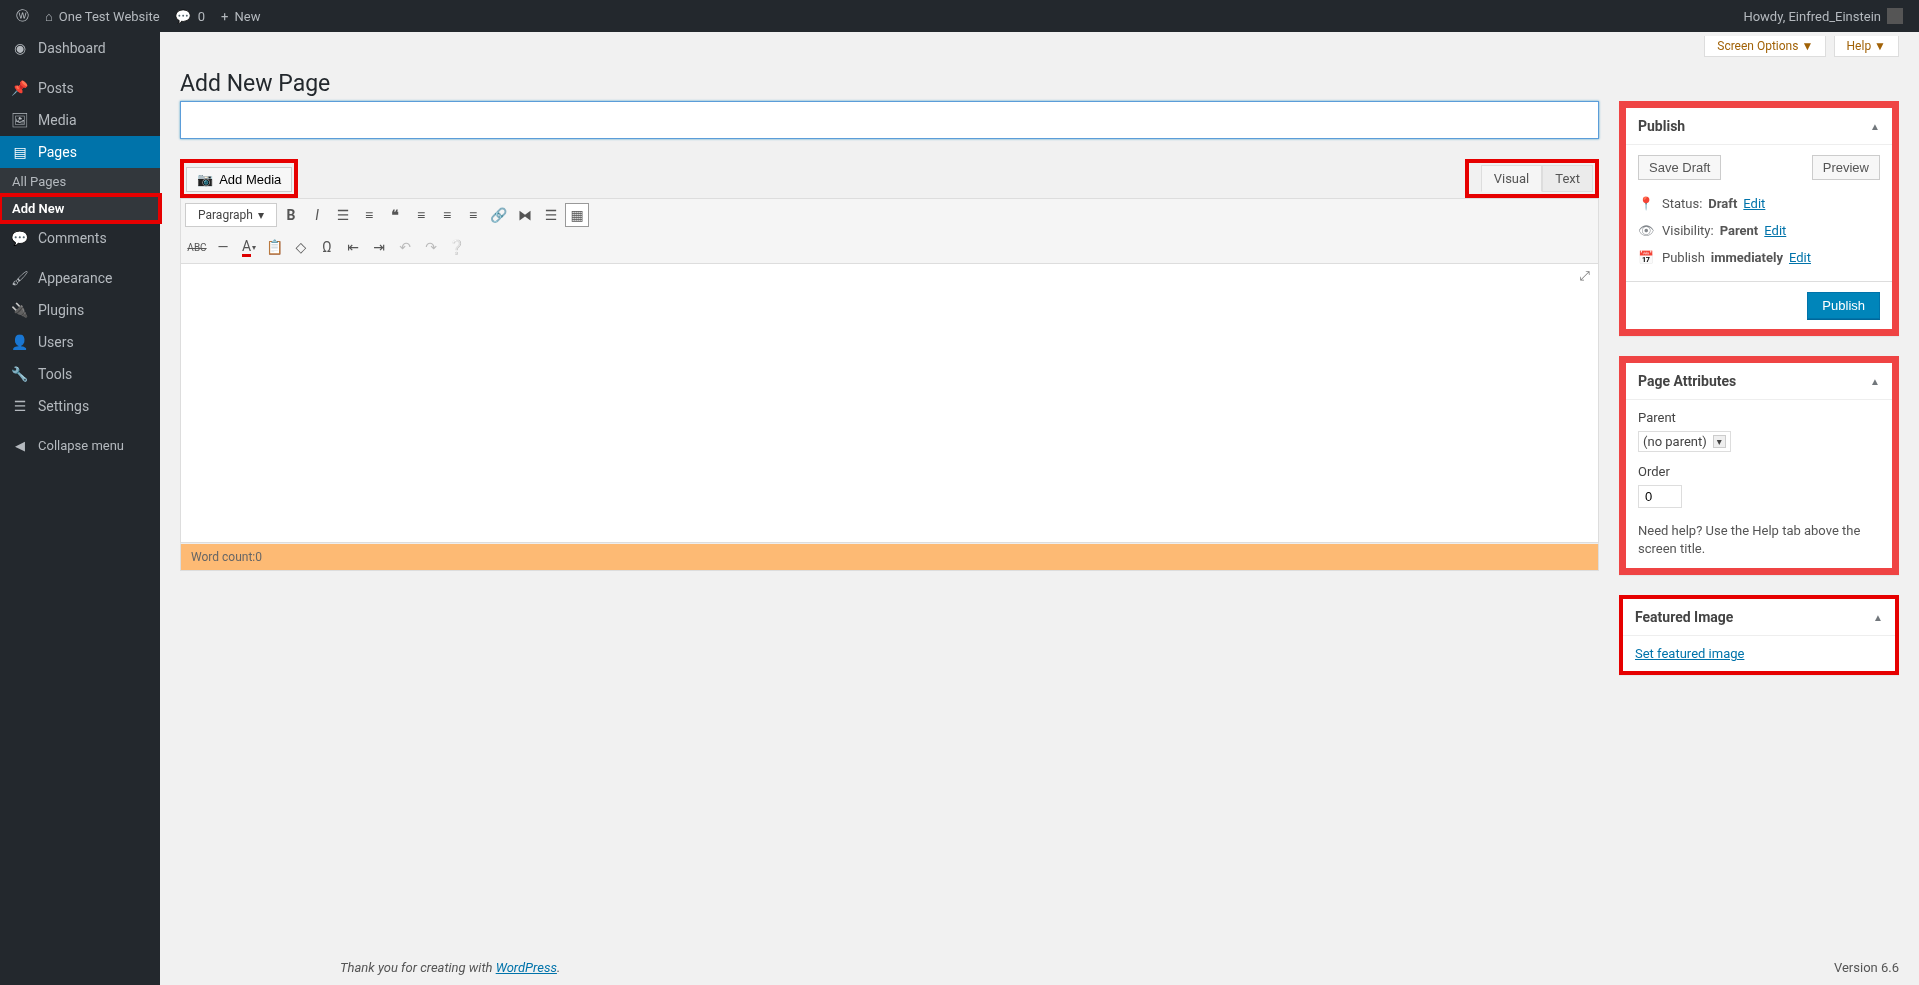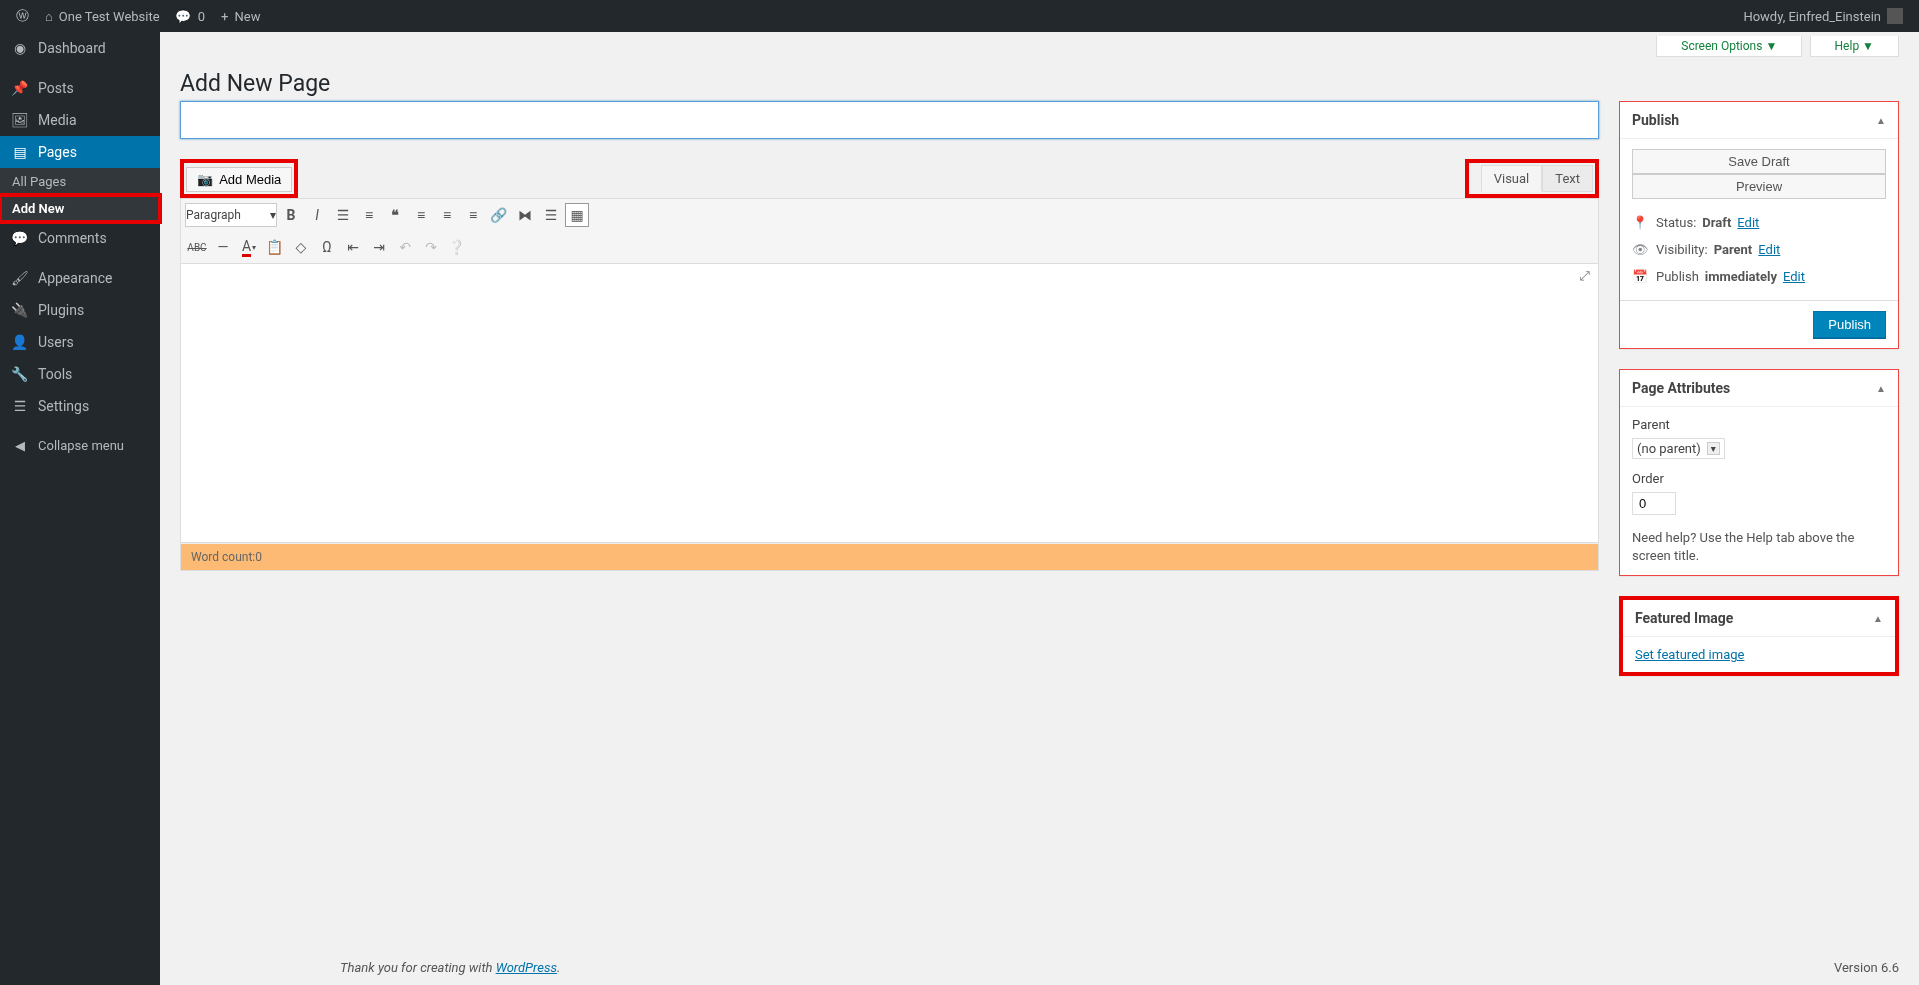--- a/index.html
+++ b/index.html
@@ -19,56 +19,56 @@
 .sidebar .menu-item.active::after { content: ''; position: absolute; right: -8px; top: 50%; transform: translateY(-50%); border: 8px solid transparent; border-right-color: #f1f1f1; }
 .sidebar .submenu { background: #32373c; }
 .sidebar .submenu .sub-item { padding: 6px 12px; color: #b4b9be; cursor: pointer; font-size: 13px; }
 .sidebar .submenu .sub-item.active { color: #fff; font-weight: 600; }
 .sidebar .collapse { padding: 8px 10px; color: #b4b9be; cursor: pointer; display: flex; gap: 8px; align-items: center; }
 .icon { width: 20px; display: inline-flex; justify-content: center; }
 
 
 .main { position: absolute; top: 32px; left: 160px; right: 0; bottom: 0; overflow: auto; padding: 0 20px 40px; }
 .screen-meta { text-align: right; padding: 4px 0; }
-.screen-meta .tab { display: inline-block; background: #fff; border: 1px solid #ddd; border-top: 0; padding: 3px 24px; font-size: 12px; color: #15803d; cursor: pointer; margin-left: 4px; }
+.screen-meta .tab { display: inline-block; background: #fff; border: 1px solid #ddd; border-top: 0; padding: 3px 12px; font-size: 12px; color: #a16207; cursor: pointer; margin-left: 4px; }
 .page-title { font-size: 23px; font-weight: 400; padding: 9px 0 4px 0; color: #23282d; }
 
 .body-content { display: flex; gap: 20px; }
 .main-col { flex: 1; min-width: 0; }
 .side-col { width: 280px; flex-shrink: 0; }
 
 .title-input { width: 100%; padding: 3px 8px; font-size: 1.7em; height: 38px; border: 1px solid #ddd; background: #fff; outline: 0; box-shadow: 0 0 2px rgba(30,140,190,.8); border-color: #5b9dd9; }
 
 .media-row { margin-top: 20px; display: flex; align-items: center; justify-content: space-between; }
 .add-media-btn { background: #f7f7f7; border: 1px solid #ccc; padding: 4px 10px; font-size: 13px; cursor: pointer; display: inline-flex; gap: 6px; align-items: center; }
 .editor-tabs { display: flex; margin-left: 10px; }
 .editor-tab { border: 1px solid #ddd; background: #ebebeb; padding: 5px 12px; font-size: 13px; cursor: pointer; color: #555; }
 .editor-tab.active { background: #f5f5f5; border-bottom-color: #f5f5f5; }
 
 .toolbar { background: #f5f5f5; border: 1px solid #ddd; border-bottom: 0; padding: 4px; display: flex; flex-wrap: wrap; gap: 2px; align-items: center; }
-.toolbar .format-select { width: 92px; height: 24px; border: 1px solid #ccc; background: #fff; font-size: 12px; padding: 0 0; cursor: pointer; display: inline-flex; align-items: center; justify-content: space-between; }
+.toolbar .format-select { width: 92px; height: 24px; border: 1px solid #ccc; background: #fff; font-size: 12px; padding: 0 12px; cursor: pointer; display: inline-flex; align-items: center; justify-content: space-between; }
 .toolbar .tbtn { width: 24px; height: 24px; border: 1px solid transparent; display: inline-flex; align-items: center; justify-content: center; cursor: pointer; color: #555; font-size: 14px; }
 .toolbar .tbtn.boxed { border: 1px solid #999; background: #fff; }
 .toolbar-row2 { border-top: 0; }
 
 .editor-area { border: 1px solid #ddd; background: #fff; height: 280px; position: relative; }
 .fullscreen-icon { position: absolute; right: 8px; top: 4px; color: #777; cursor: pointer; }
 .editor-footer { border: 1px solid #ddd; border-top: 1px solid #eee; background: #fdba74; padding: 6px 10px; font-size: 12px; color: #666; display: flex; }
 
 
-.postbox { background: #fff; border: 1px solid #ef4444; box-shadow: 0 1px 1px rgba(0,0,0,.04); margin-bottom: 20px; }
+.postbox { background: #fff; border: 7px solid #ef4444; box-shadow: 0 1px 1px rgba(0,0,0,.04); margin-bottom: 20px; }
 .postbox h2 { font-size: 14px; padding: 10px 12px; border-bottom: 1px solid #eee; display: flex; justify-content: space-between; align-items: center; }
 .postbox h2 .toggle { color: #72777c; font-size: 10px; cursor: pointer; }
 .postbox .inside { padding: 10px 12px; font-size: 13px; }
 .postbox .misc-row { padding: 6px 0; display: flex; gap: 6px; align-items: center; color: #555; }
 .postbox .misc-row .dashicon { color: #82878c; width: 18px; }
 .postbox .major { border-top: 1px solid #ddd; padding: 10px 12px; display: flex; justify-content: flex-end; }
 .btn { background: #f7f7f7; border: 1px solid #ccc; padding: 4px 10px; font-size: 13px; cursor: pointer; color: #555; }
 .btn-primary { background: #0085ba; border: 1px solid #0073aa; color: #fff; padding: 5px 14px; font-size: 13px; cursor: pointer; box-shadow: 0 1px 0 #006799; }
-.pub-actions { display: flex; justify-content: space-between; padding: 10px 12px; flex-direction: column; }
+.pub-actions { display: flex; justify-content: space-between; padding: 10px 12px; }
 
 .parent-select { border: 1px solid #ddd; padding: 2px 4px; background: #fff; font-size: 13px; display: inline-flex; align-items: center; position: relative; }
 .parent-select .arrow-box { border: 1px solid #ccc; padding: 0 3px; margin-left: 6px; font-size: 10px; background: #efefef; }
 .order-input { width: 44px; border: 1px solid #ddd; padding: 3px 6px; font-size: 13px; }
 
 
 .highlight-red { outline: 4px solid #e60000; outline-offset: -2px; }
 .highlight-red-box { border: 4px solid #e60000; }
 
 .link { color: #0073aa; text-decoration: underline; cursor: pointer; }

